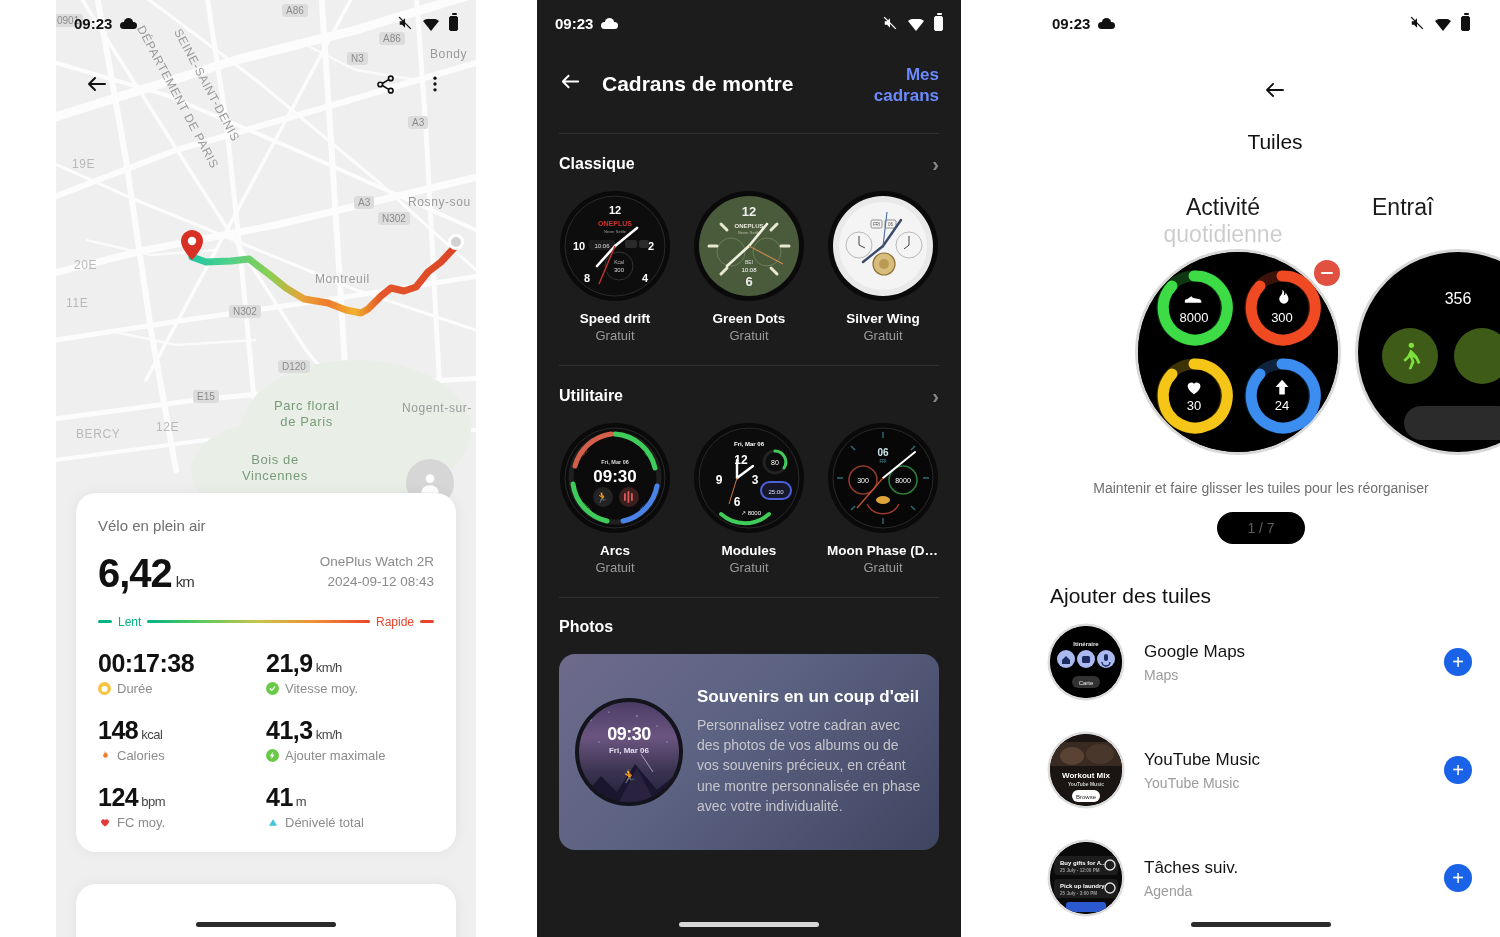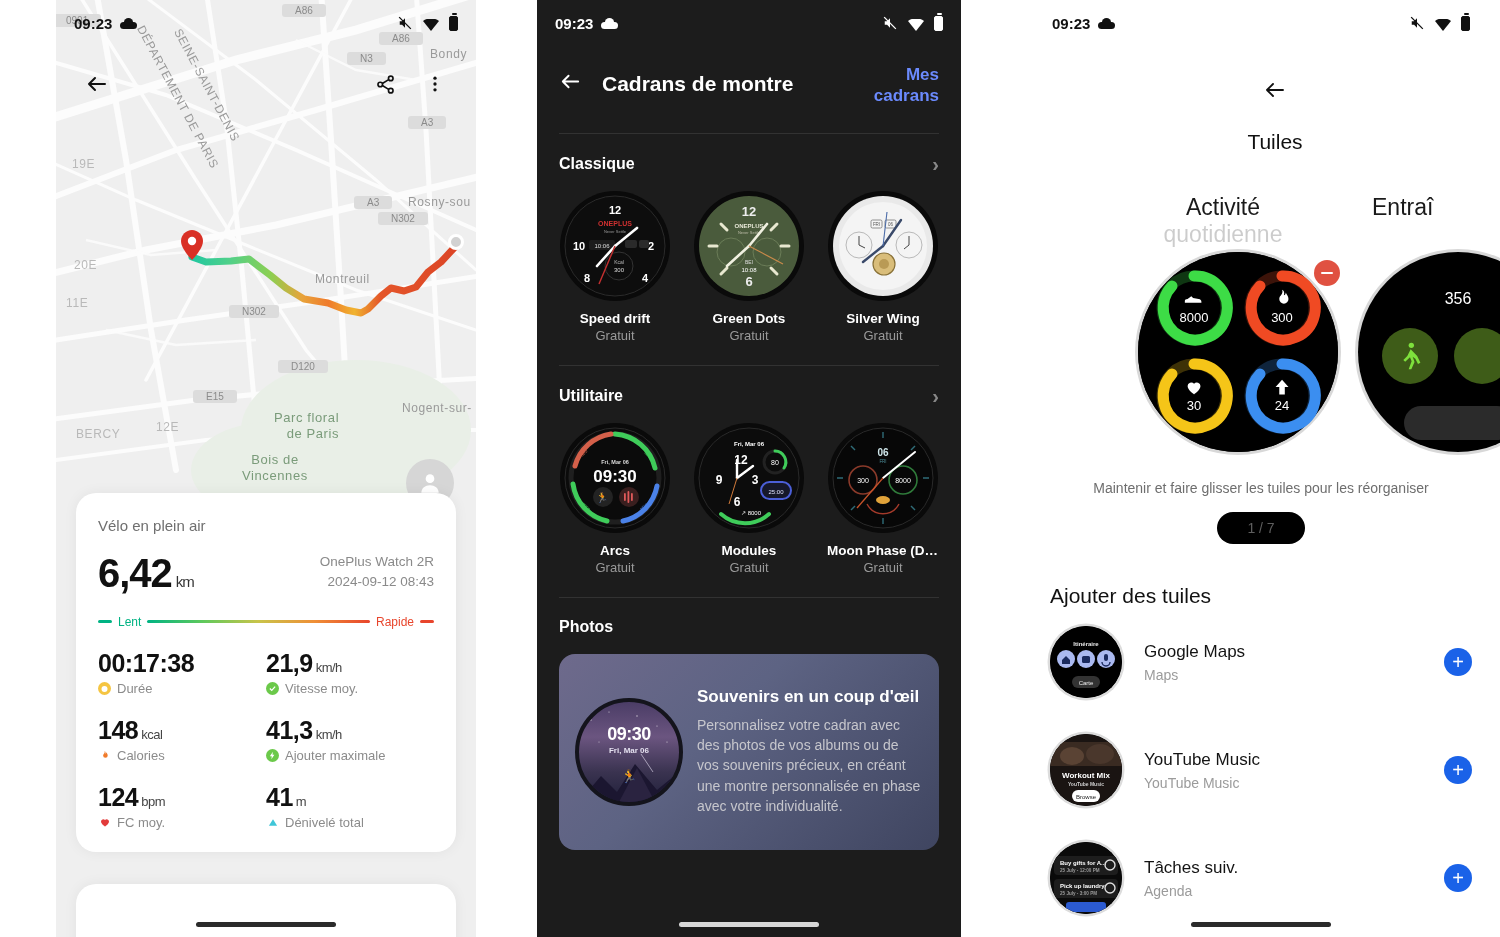--- a/index.html
+++ b/index.html
@@ -54,21 +54,21 @@
   .map-top-right { display: flex; align-items: center; gap: 16px; }
 
   .map-label {
     position: absolute; color: #b9b9b9; font-size: 12px; letter-spacing: .6px;
     white-space: nowrap; pointer-events: none;
   }
   .map-label.dark { color: #9a9a9a; }
   .map-label.green { color: #7a9b7a; font-size: 13px; text-align:center; line-height:1.25;}
   .road-shield {
     position:absolute; background:#dcdcdc; color:#8b8b8b; font-size:10px;
-    padding: 1px 13px; border-radius: 3px; font-weight: 500;
+    padding: 1px 4px; border-radius: 3px; font-weight: 500;
   }
   .route { position: absolute; left: 0; top: 0; }
   .map-pin {
     position: absolute; width: 22px; height: 30px;
   }
   .map-end-dot {
     position: absolute; width: 16px; height: 16px; border-radius: 50%;
     background: #d2d2d2; border: 3px solid #fff;
   }
   .avatar-fab {
@@ -298,21 +298,21 @@
         <div class="map-label dark" style="left: 88px; top: 78px; transform: rotate(62deg);">SEINE-SAINT-DENIS</div>
         <div class="map-label dark" style="left: 374px; top: 47px;">Bondy</div>
         <div class="map-label dark" style="left: 352px; top: 195px;">Rosny-sou</div>
         <div class="map-label dark" style="left: 259px; top: 272px;">Montreuil</div>
         <div class="map-label " style="left: 16px; top: 157px;">19E</div>
         <div class="map-label " style="left: 18px; top: 258px;">20E</div>
         <div class="map-label " style="left: 10px; top: 296px;">11E</div>
         <div class="map-label " style="left: 100px; top: 420px;">12E</div>
         <div class="map-label " style="left: 20px; top: 427px;">BERCY</div>
         <div class="map-label dark" style="left: 346px; top: 401px;">Nogent-sur-</div>
-        <div class="map-label green" style="left: 218px; top: 410px; text-align: right;">
+        <div class="map-label green" style="left: 218px; top: 398px;">
           <div>Parc floral</div>
           <div>de Paris</div>
         </div>
         <div class="map-label green" style="left: 186px; top: 452px;">
           <div>Bois de</div>
           <div>Vincennes</div>
         </div>
         <div class="road-shield" style="left: 226px; top: 4px;">A86</div>
         <div class="road-shield" style="left: 323px; top: 32px;">A86</div>
         <div class="road-shield" style="left: 291px; top: 52px;">N3</div>

